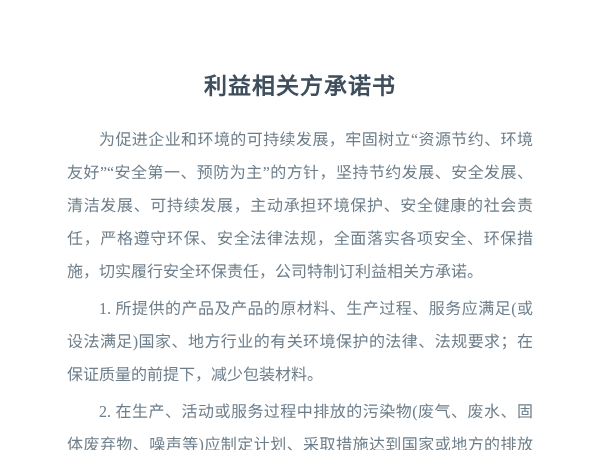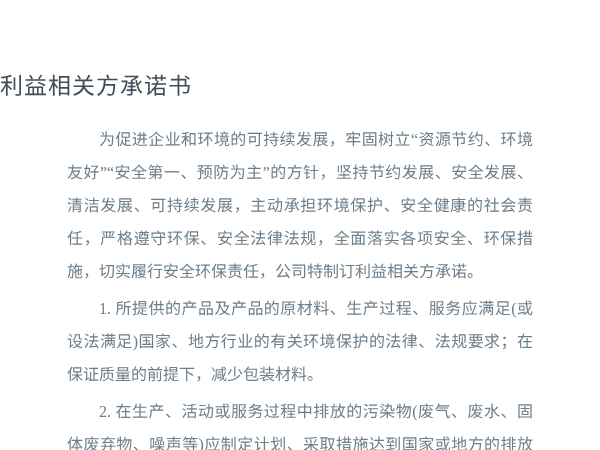--- a/index.html
+++ b/index.html
@@ -14,24 +14,25 @@
   }
   .page {
     position: relative;
     width: 600px;
     height: 450px;
     background: #ffffff;
   }
   .doc-title {
     margin: 72px 0 0 0;
     padding: 0;
+    text-align: center;
     font-family: "Liberation Sans", "DejaVu Sans", sans-serif;
     font-size: 23px;
     line-height: 28px;
-    font-weight: 400;
+    font-weight: 700;
     color: #3e4e5c;
     letter-spacing: 1px;
   }
   .doc-body {
     margin: 23px 63px 0 63px;
     font-family: "Liberation Serif", "DejaVu Serif", serif;
     font-size: 16px;
     line-height: 33px;
     color: #6e7f8b;
     text-align: justify;

